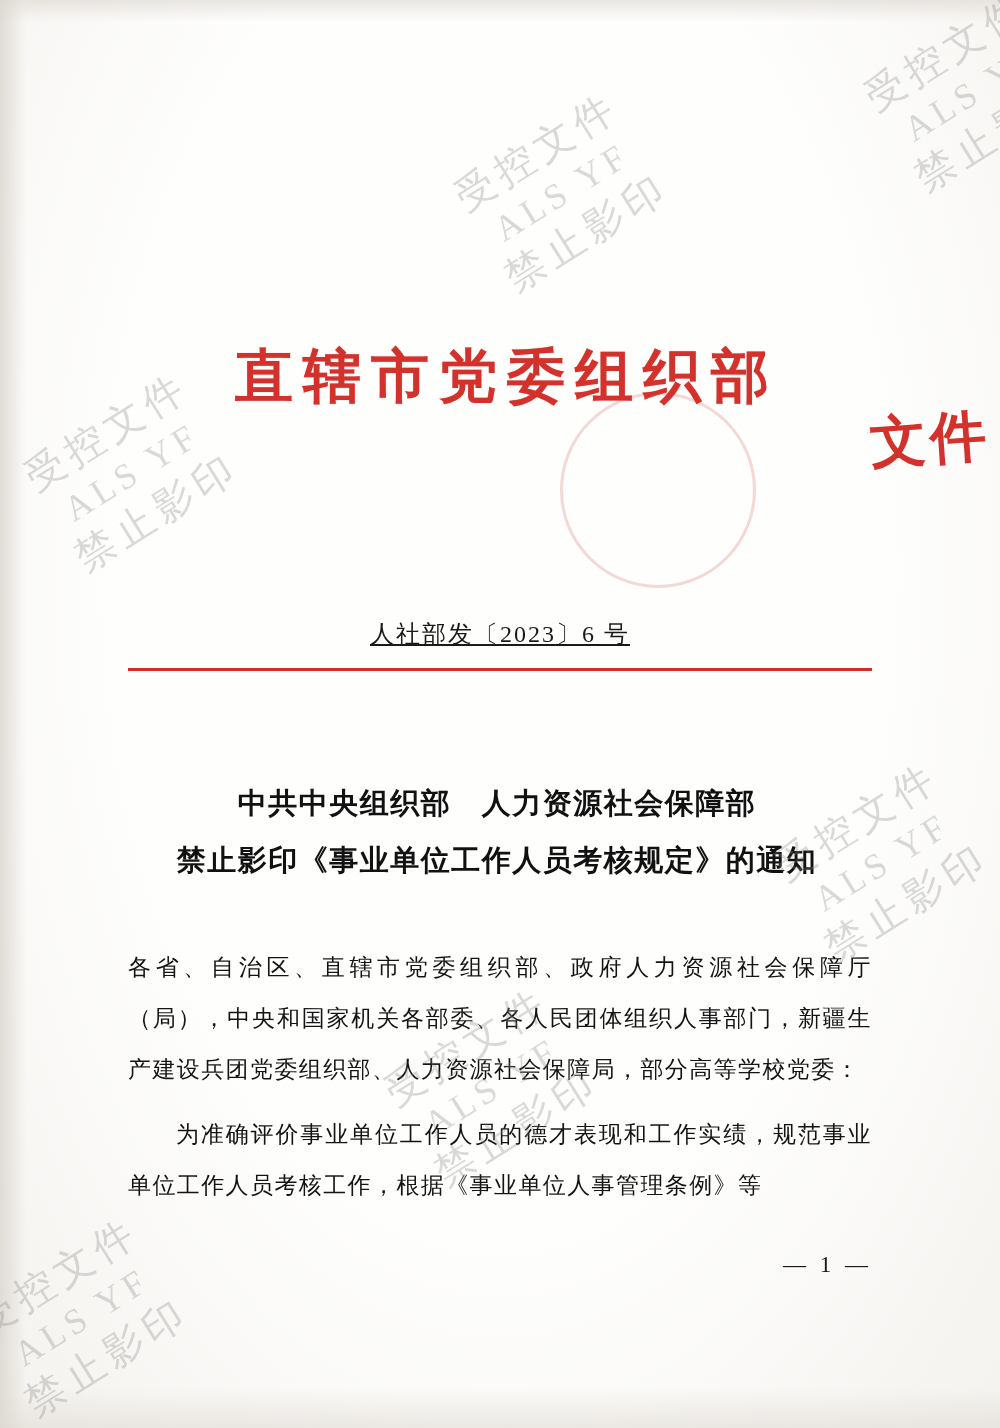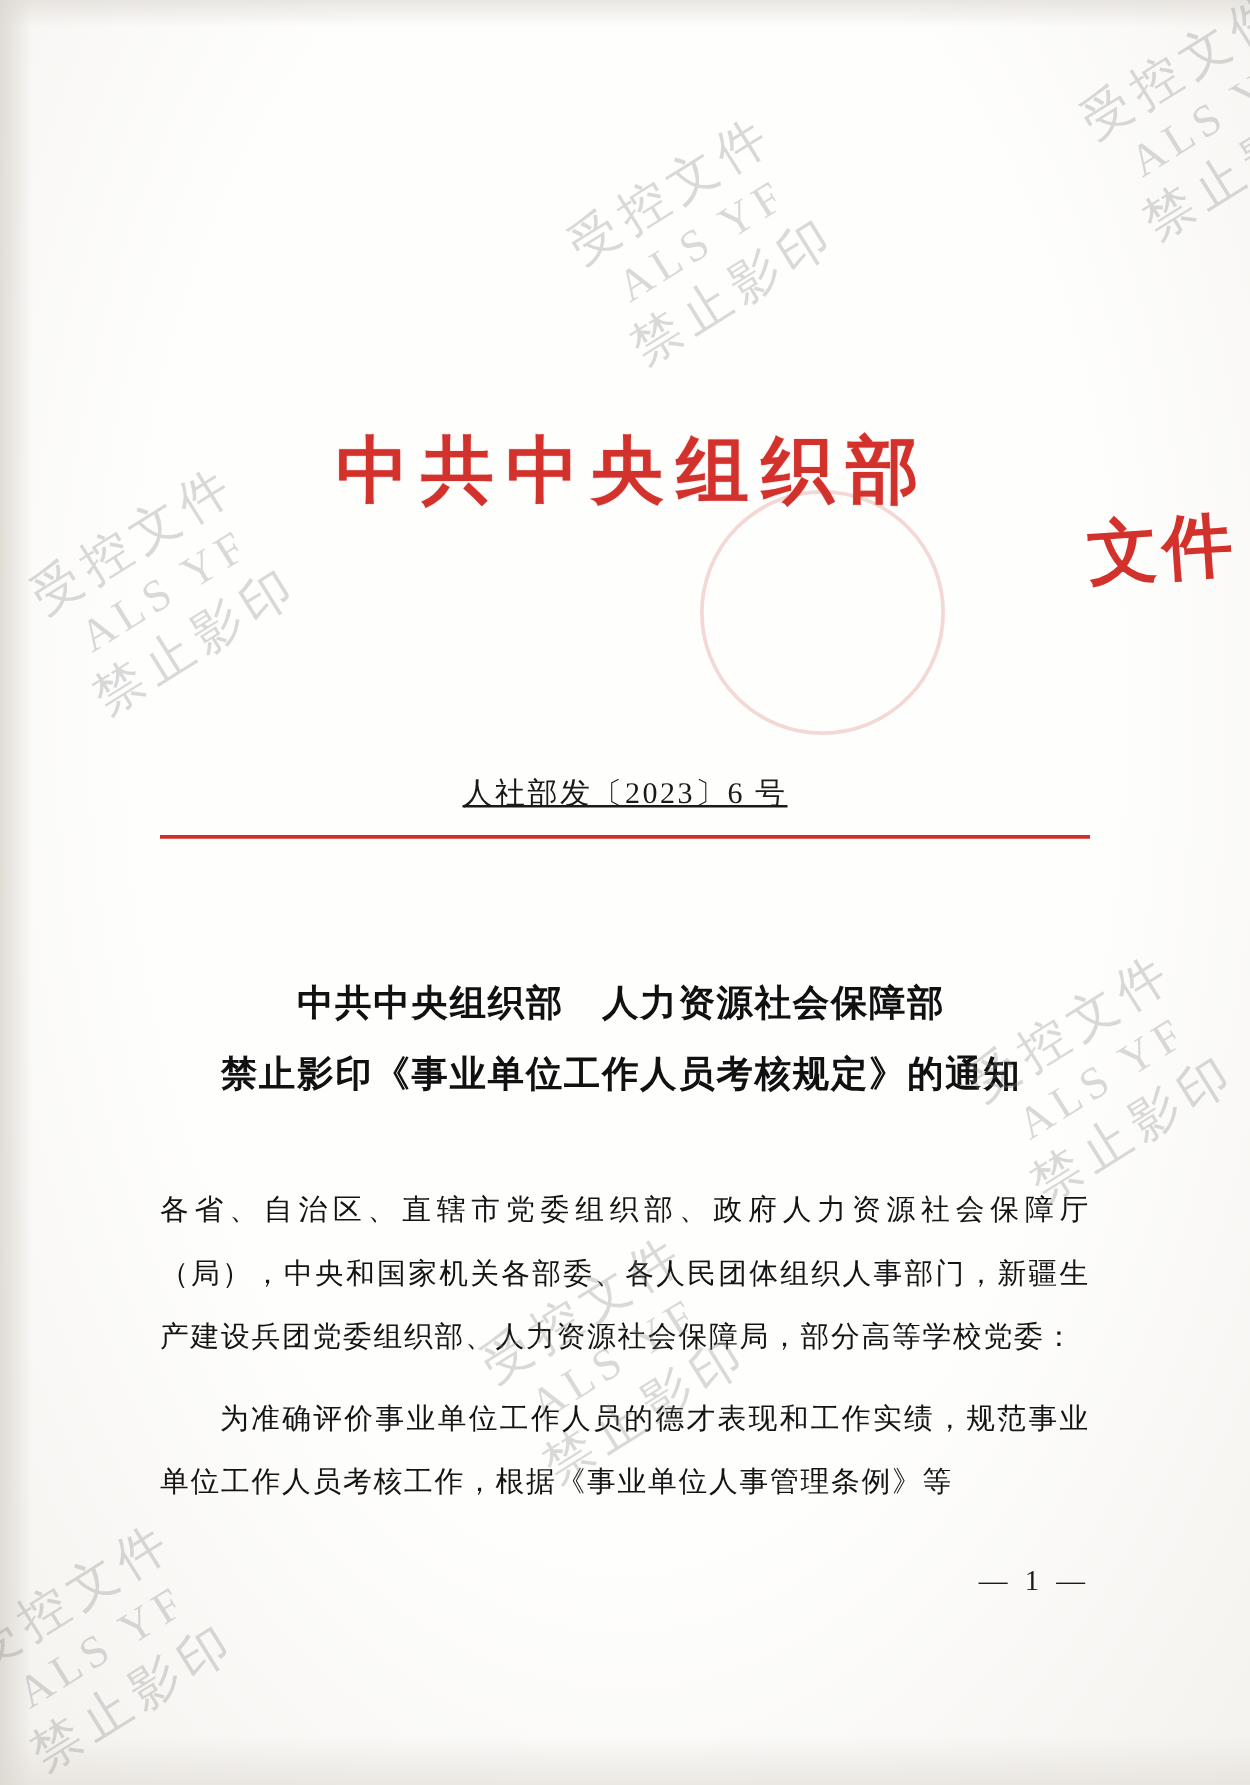--- a/index.html
+++ b/index.html
@@ -210,21 +210,21 @@
 
   <div class="paper-tint"></div>
   <div class="edge-shade-left"></div>
   <div class="edge-shade-top"></div>
   <div class="edge-shade-bottom"></div>
 
   <div class="seal-ghost"></div>
 
   <div class="masthead">
     <div class="masthead-inner">
-      <div class="mast-line l1">中共中央组织部</div>
+      <div class="mast-line l1">直辖市党委组织部</div>
       <div class="mast-wenjian">文件</div>
     </div>
   </div>
 
   <div class="doc-number">人社部发〔2023〕6 号</div>
   <div class="red-rule"></div>
 
   <div class="title-block">
     <div class="title-line">中共中央组织部　人力资源社会保障部</div>
     <div class="title-line">禁止影印《事业单位工作人员考核规定》的通知</div>

